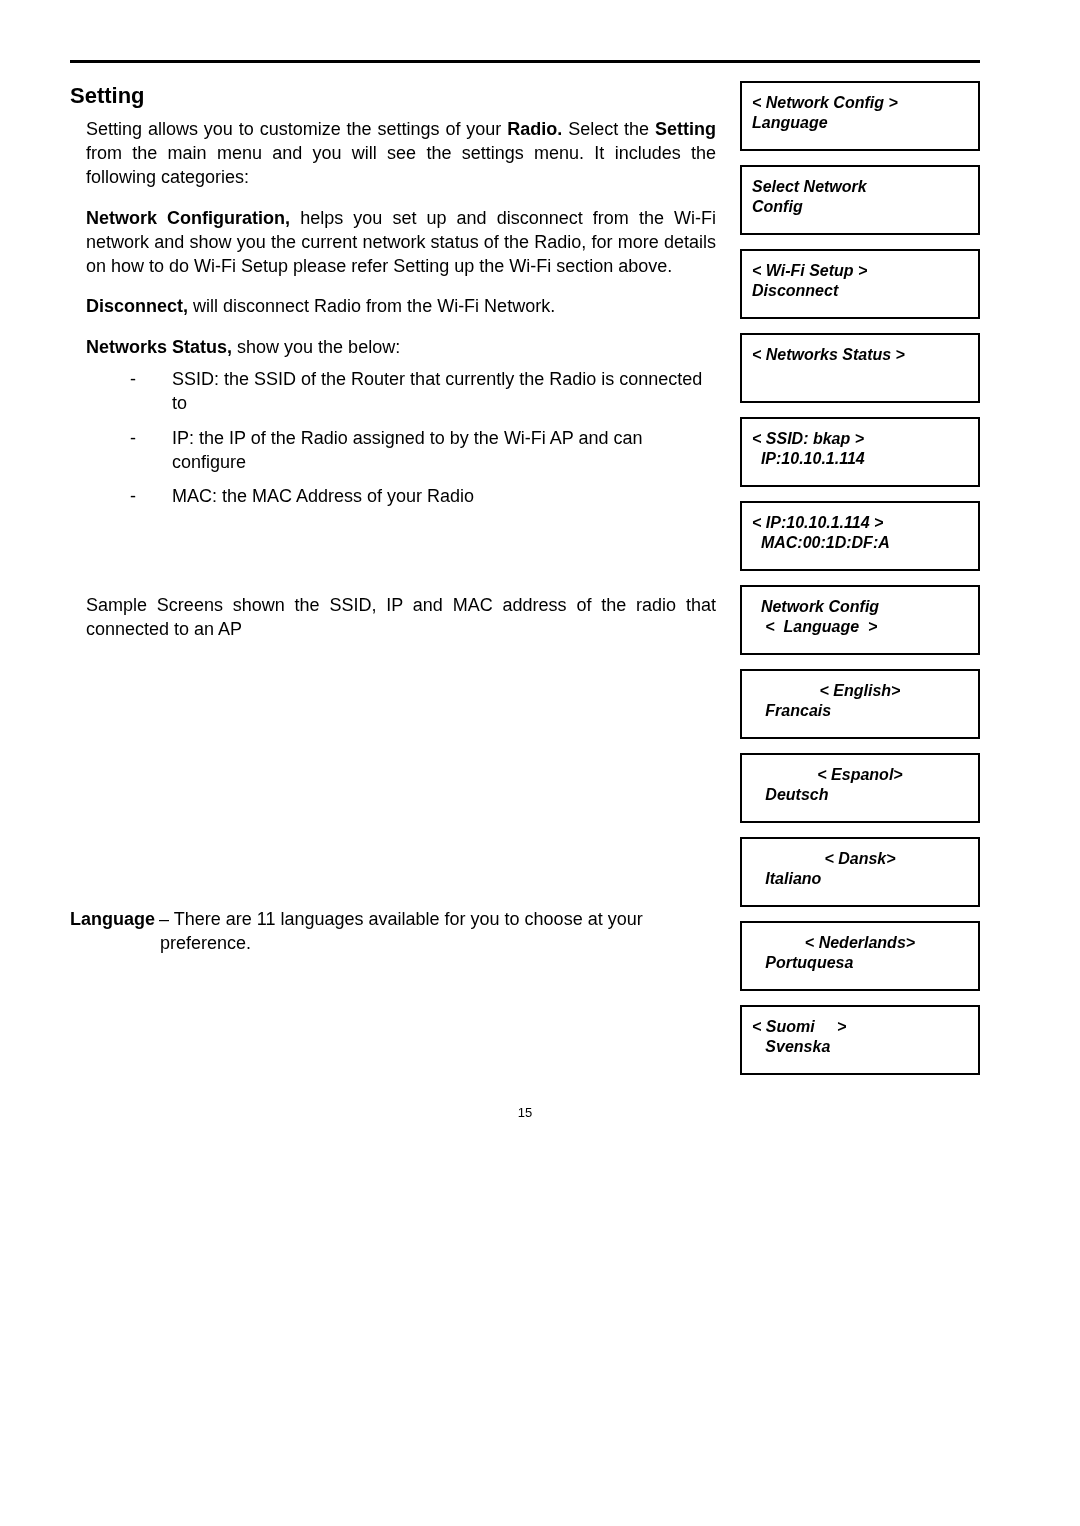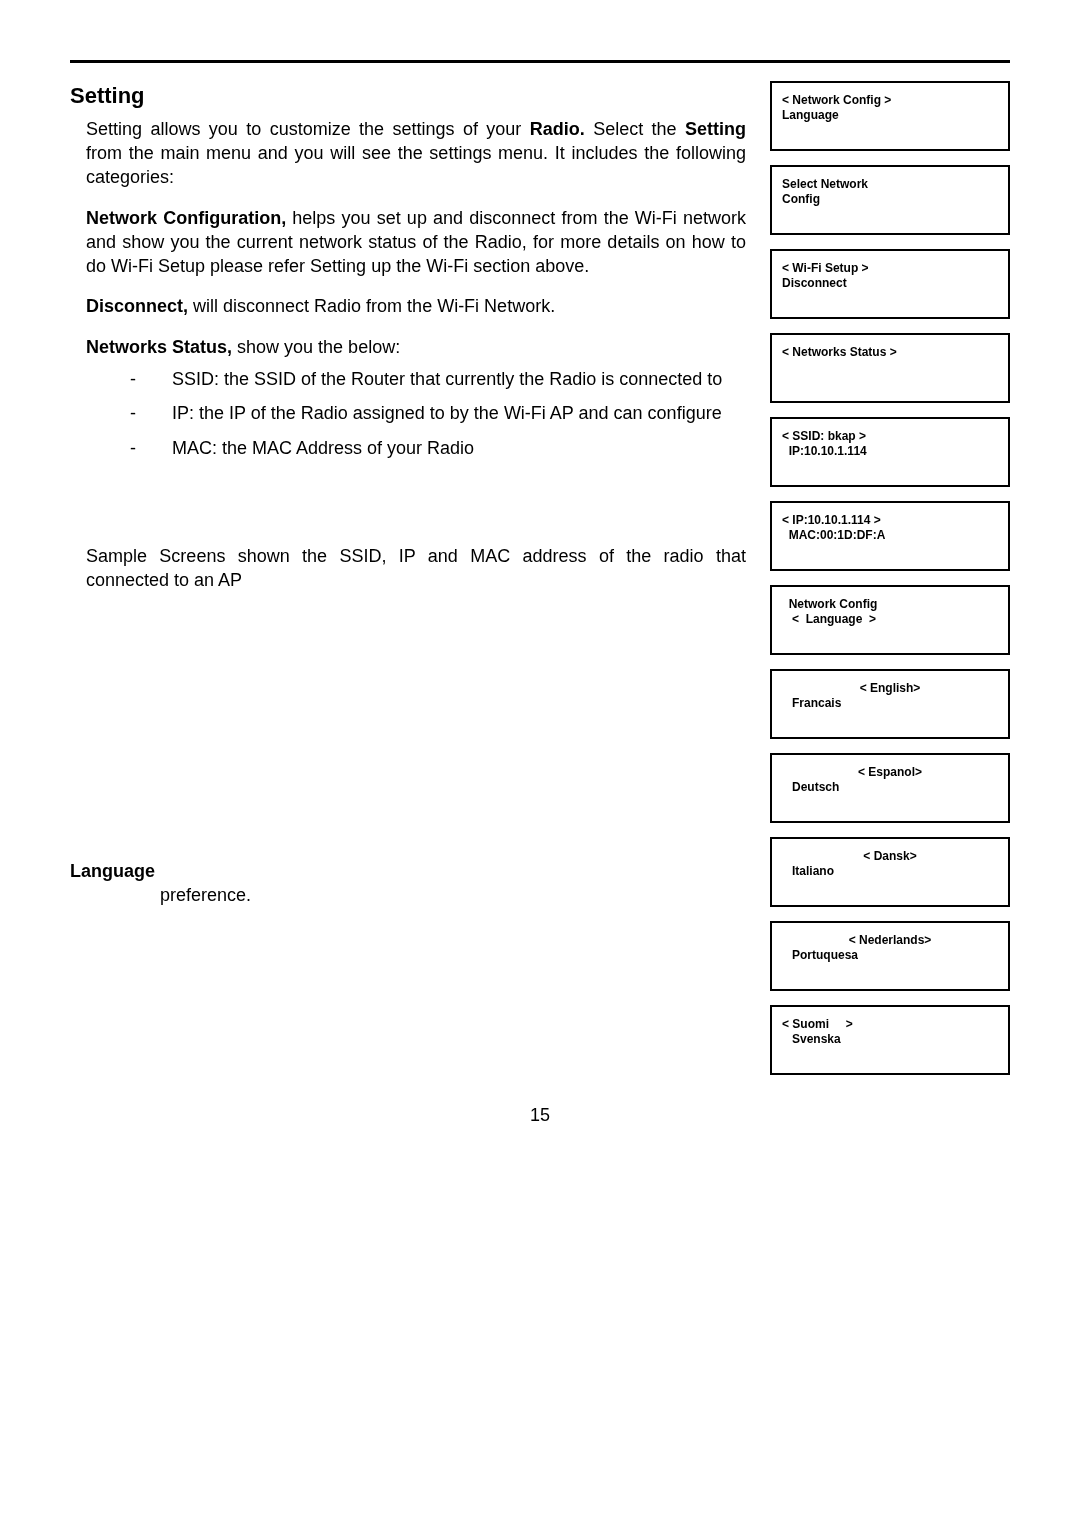--- a/index.html
+++ b/index.html
@@ -6,21 +6,21 @@
     margin: 0;
     padding: 0;
     background: #fff;
     font-family: Arial, Helvetica, sans-serif;
     color: #000;
     width: 1080px;
   }
   .page {
     box-sizing: border-box;
     width: 1080px;
-    padding: 60px 70px 40px 70px;
+    padding: 60px 100px 40px 70px;
   }
   .rule {
     border-top: 3px solid #000;
     margin-bottom: 18px;
   }
   .content {
     display: flex;
     flex-direction: row;
     align-items: flex-start;
     gap: 24px;
@@ -72,32 +72,33 @@
   .lang-indent {
     padding-left: 90px;
   }
 
   .lcd {
     box-sizing: border-box;
     width: 100%;
     border: 2.5px solid #000;
     padding: 10px 10px;
     font-weight: bold;
-    font-size: 12px;
+    font-size: 16px;
     line-height: 1.25;
     min-height: 70px;
+    font-style: italic;
   }
   .lcd .line { white-space: pre; }
   .lcd .row {
     display: flex;
     justify-content: center;
   }
   .pagenum {
     text-align: center;
-    font-size: 18px;
+    font-size: 13px;
     margin-top: 30px;
   }
 </style>
 </head>
 <body>
 
 <div class="page">
   <div class="rule"></div>
 
   <div class="content">
@@ -128,20 +129,21 @@
 
       <div class="spacer-sm"></div>
 
       <p class="para">Sample Screens shown the SSID, IP and MAC address of the radio that connected to an AP</p>
 
       <div class="spacer-lg"></div>
 
       <div>
         <div class="lang-block">
           <span class="bold">Language</span>
+          <span class="lang-text"> – There are 11 languages available for you to choose at your</span>
         </div>
         <div class="lang-indent">preference.</div>
       </div>
     </div>
 
     <div class="right">
       <div class="lcd">
         <div class="line">&lt; Network Config &gt;</div>
         <div class="line">Language</div>
       </div>

